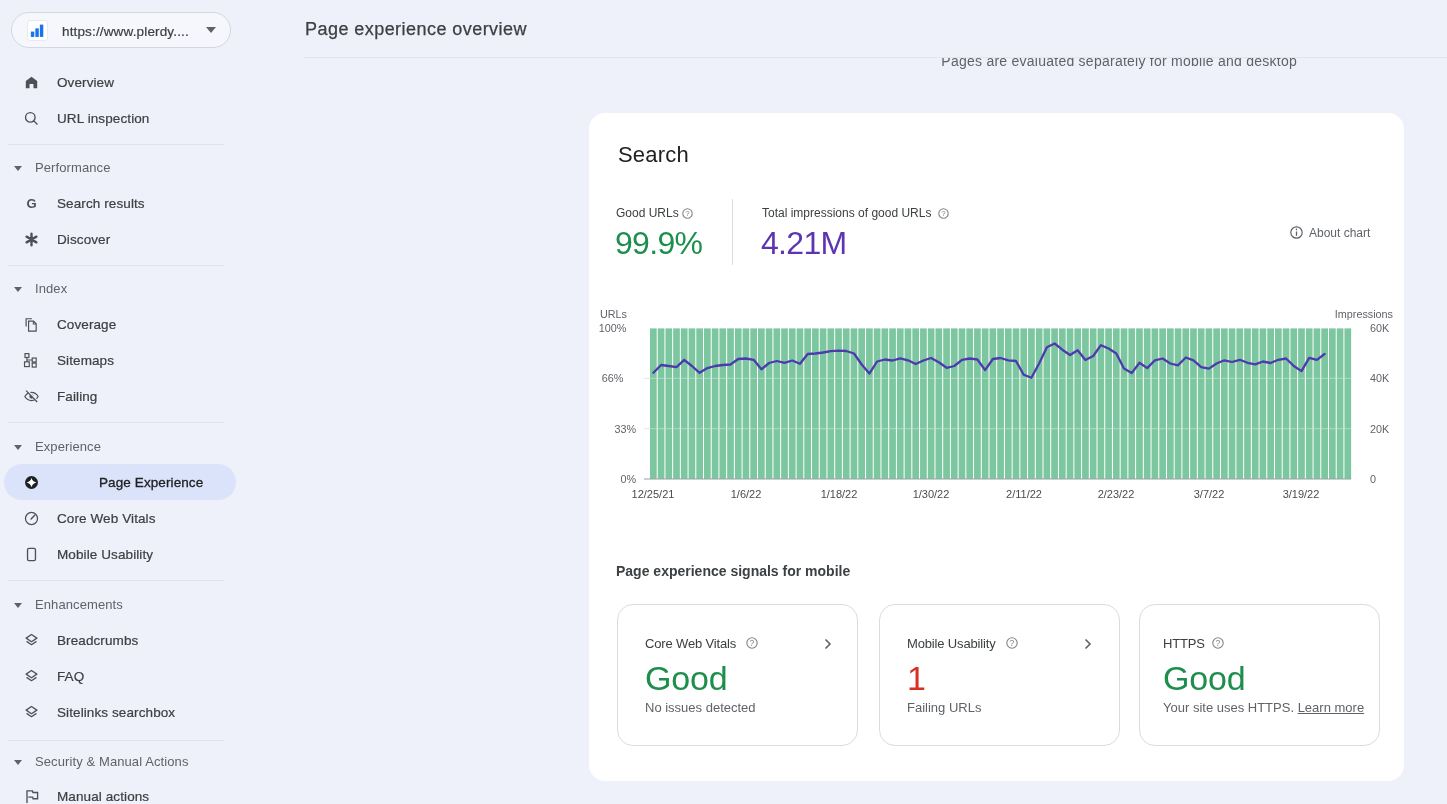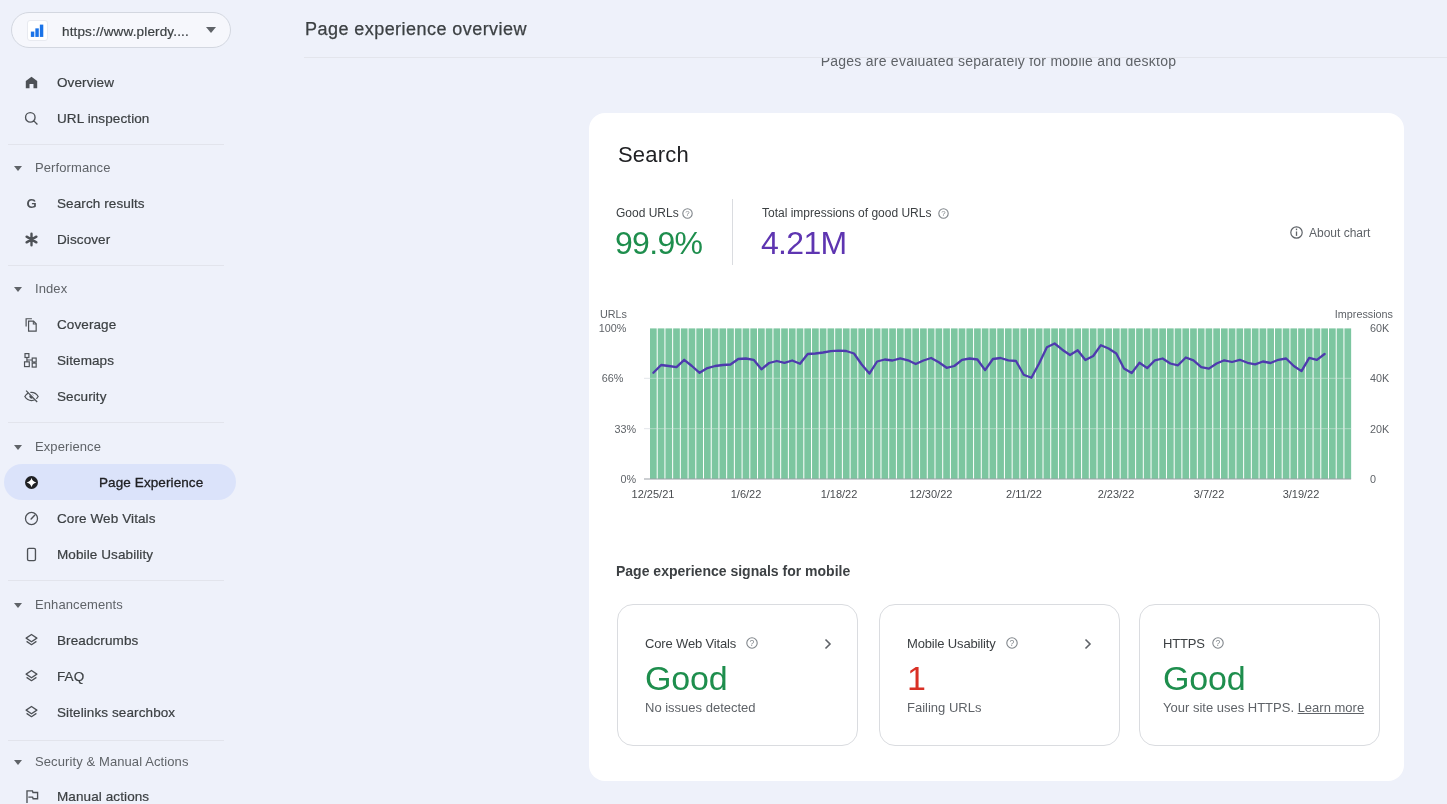--- a/index.html
+++ b/index.html
@@ -20,21 +20,21 @@
 .sigcard { width:241px; height:142px; background:#fff; border:1px solid #dadce0; border-radius:16px; }
 .sigtitle { font-size:13px; color:#3c4043; line-height:15px; white-space:nowrap; letter-spacing:-0.15px; }
 .signote { font-size:13px; color:#5f6368; line-height:16px; white-space:nowrap; }
 .lm { text-decoration:underline; color:#5f6368; }
 .mlabel { font-size:12px; color:#3c4043; line-height:14px; white-space:nowrap; }
 </style></head>
 <body>
 
 <div class="abs" style="left:589px;top:113px;width:815px;height:668px;background:#fff;border-radius:16px"></div>
 
-<div class="abs" style="left:700px;top:52px;width:597px;text-align:center;font-size:14px;letter-spacing:.25px;color:#5f6368;line-height:18px;z-index:5">Pages are evaluated separately for mobile and desktop</div>
+<div class="abs" style="left:700px;top:52px;width:597px;text-align:right;font-size:14px;letter-spacing:.25px;color:#5f6368;line-height:18px;z-index:5">Pages are evaluated separately for mobile and desktop</div>
 
 <div class="abs" style="left:250px;top:0;width:1197px;height:57px;background:#eef1fa;z-index:30"></div>
 <div class="abs" style="left:304px;top:57px;width:1143px;height:1px;background:#e3e5ec;z-index:31"></div>
 <div class="abs" style="left:305px;top:19px;font-size:18px;color:#3c4043;letter-spacing:.45px;-webkit-text-stroke:0.25px #3c4043;z-index:32">Page experience overview</div>
 
 <div class="abs" style="left:11px;top:12px;width:220px;height:36px;border:1px solid #d3d7e0;border-radius:19px;background:rgba(255,255,255,0.45)"></div>
 <div class="abs" style="left:27px;top:20px;width:21px;height:21px;background:#fff;border:1px solid #e8eaf0;border-radius:3px"></div>
 <svg class="abs" style="left:30px;top:23px" width="15" height="15" viewBox="0 0 14 14">
     <g fill="#1a73e8">
       <rect x="0.8" y="8" width="3.2" height="5"></rect>
@@ -84,21 +84,21 @@
       <path d="M6.2 8.2v5.5M6.2 11.4h6.7M15.4 13.9v1.4"></path>
     </g>
   </svg>
 <div class="abs navtxt" style="left:57px;top:352px">Sitemaps</div>
 <svg class="abs" style="left:22px;top:387px" width="19" height="19" viewBox="0 0 24 24">
     <path fill="none" stroke="#4d5156" stroke-width="1.6" d="M3.6 12S6.8 6.9 12 6.9 20.4 12 20.4 12s-3.2 5.1-8.4 5.1S3.6 12 3.6 12Z"></path>
     <circle cx="12" cy="12" r="2.7" fill="#4d5156"></circle>
     <path stroke="#eef1fa" stroke-width="2.6" d="m6.3 4.4 13 13.4"></path>
     <path stroke="#4d5156" stroke-width="1.6" d="m5.2 4.6 14 14.4"></path>
   </svg>
-<div class="abs navtxt" style="left:57px;top:388px">Security</div>
+<div class="abs navtxt" style="left:57px;top:388px">Failing</div>
 <div class="abs" style="left:8px;top:422px;width:216px;height:1px;background:#e2e4ec"></div>
 <div class="abs caret" style="left:14px;top:445px"></div>
 <div class="abs sectxt" style="left:35px;top:439px">Experience</div>
 <div class="abs" style="left:4px;top:464px;width:232px;height:36px;border-radius:18px;background:#dbe3fa"></div>
 <svg class="abs" style="left:22px;top:473px" width="19" height="19" viewBox="0 0 24 24">
     <circle cx="12" cy="12" r="8.2" fill="#202124"></circle>
     <path fill="#fff" d="M12 5.9q.85 4.6 6.1 6.1-5.25 1.5-6.1 6.1-.85-4.6-6.1-6.1 5.25-1.5 6.1-6.1Z"></path>
   </svg>
 <div class="abs navtxt sel" style="left:57px;top:474px">Page Experience</div>
 <svg class="abs" style="left:22px;top:509px" width="19" height="19" viewBox="0 0 24 24">
@@ -273,21 +273,21 @@
 <div class="abs axlbl" style="left:589px;top:372px;width:47px;text-align:center">66%</div>
 <div class="abs axlbl" style="left:589px;top:423px;width:47px;text-align:right">33%</div>
 <div class="abs axlbl" style="left:589px;top:473px;width:47px;text-align:right">0%</div>
 <div class="abs axlbl" style="left:1370px;top:322px">60K</div>
 <div class="abs axlbl" style="left:1370px;top:372px">40K</div>
 <div class="abs axlbl" style="left:1370px;top:423px">20K</div>
 <div class="abs axlbl" style="left:1370px;top:473px">0</div>
 <div class="abs datelbl" style="left:613px;top:488px;width:80px">12/25/21</div>
 <div class="abs datelbl" style="left:706px;top:488px;width:80px">1/6/22</div>
 <div class="abs datelbl" style="left:799px;top:488px;width:80px">1/18/22</div>
-<div class="abs datelbl" style="left:891px;top:488px;width:80px">12/30/22</div>
+<div class="abs datelbl" style="left:891px;top:488px;width:80px">1/30/22</div>
 <div class="abs datelbl" style="left:984px;top:488px;width:80px">2/11/22</div>
 <div class="abs datelbl" style="left:1076px;top:488px;width:80px">2/23/22</div>
 <div class="abs datelbl" style="left:1169px;top:488px;width:80px">3/7/22</div>
 <div class="abs datelbl" style="left:1261px;top:488px;width:80px">3/19/22</div>
 
 <div class="abs" style="left:616px;top:563px;font-size:14px;font-weight:bold;color:#3c4043;letter-spacing:0">Page experience signals for mobile</div>
 <div class="abs sigcard" style="left:617px;top:604px"></div>
 <div class="abs sigtitle" style="left:645px;top:636px">Core Web Vitals</div>
 <svg class="abs" style="left:746px;top:637px" width="12" height="12" viewBox="0 0 12 12">
     <circle cx="6.0" cy="6.0" r="5.20" fill="none" stroke="#80868b" stroke-width="1.1"></circle>

